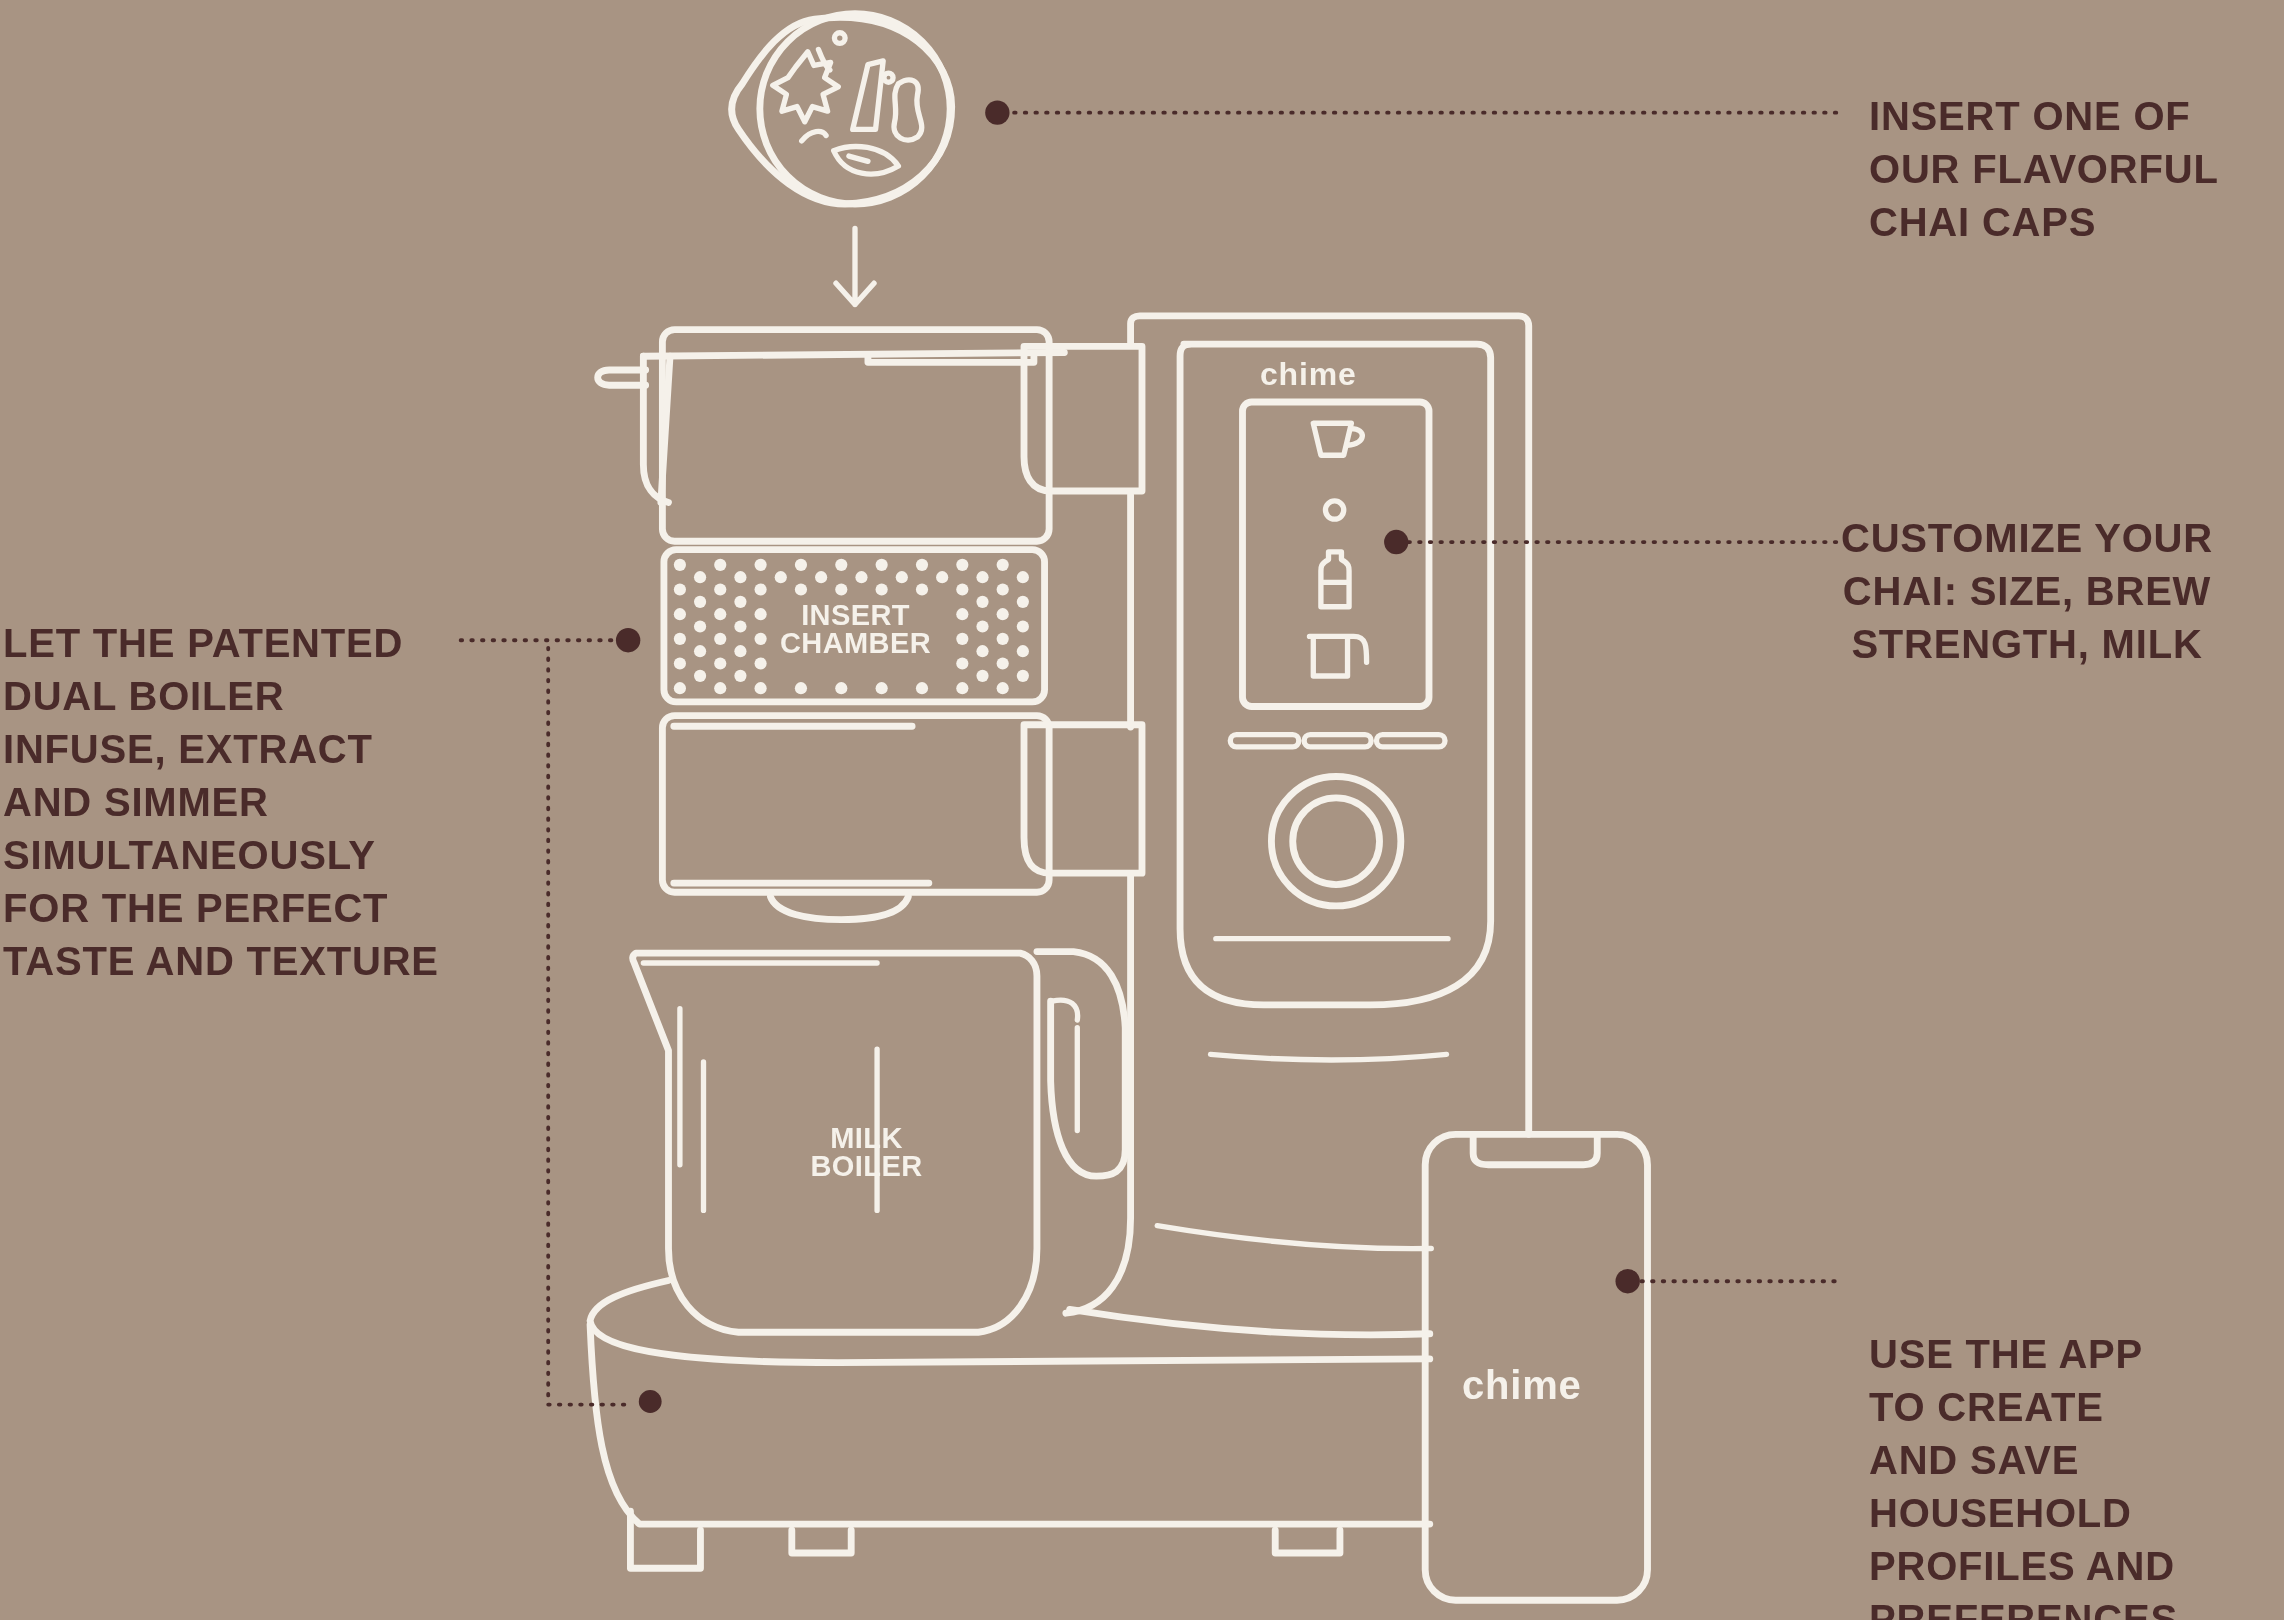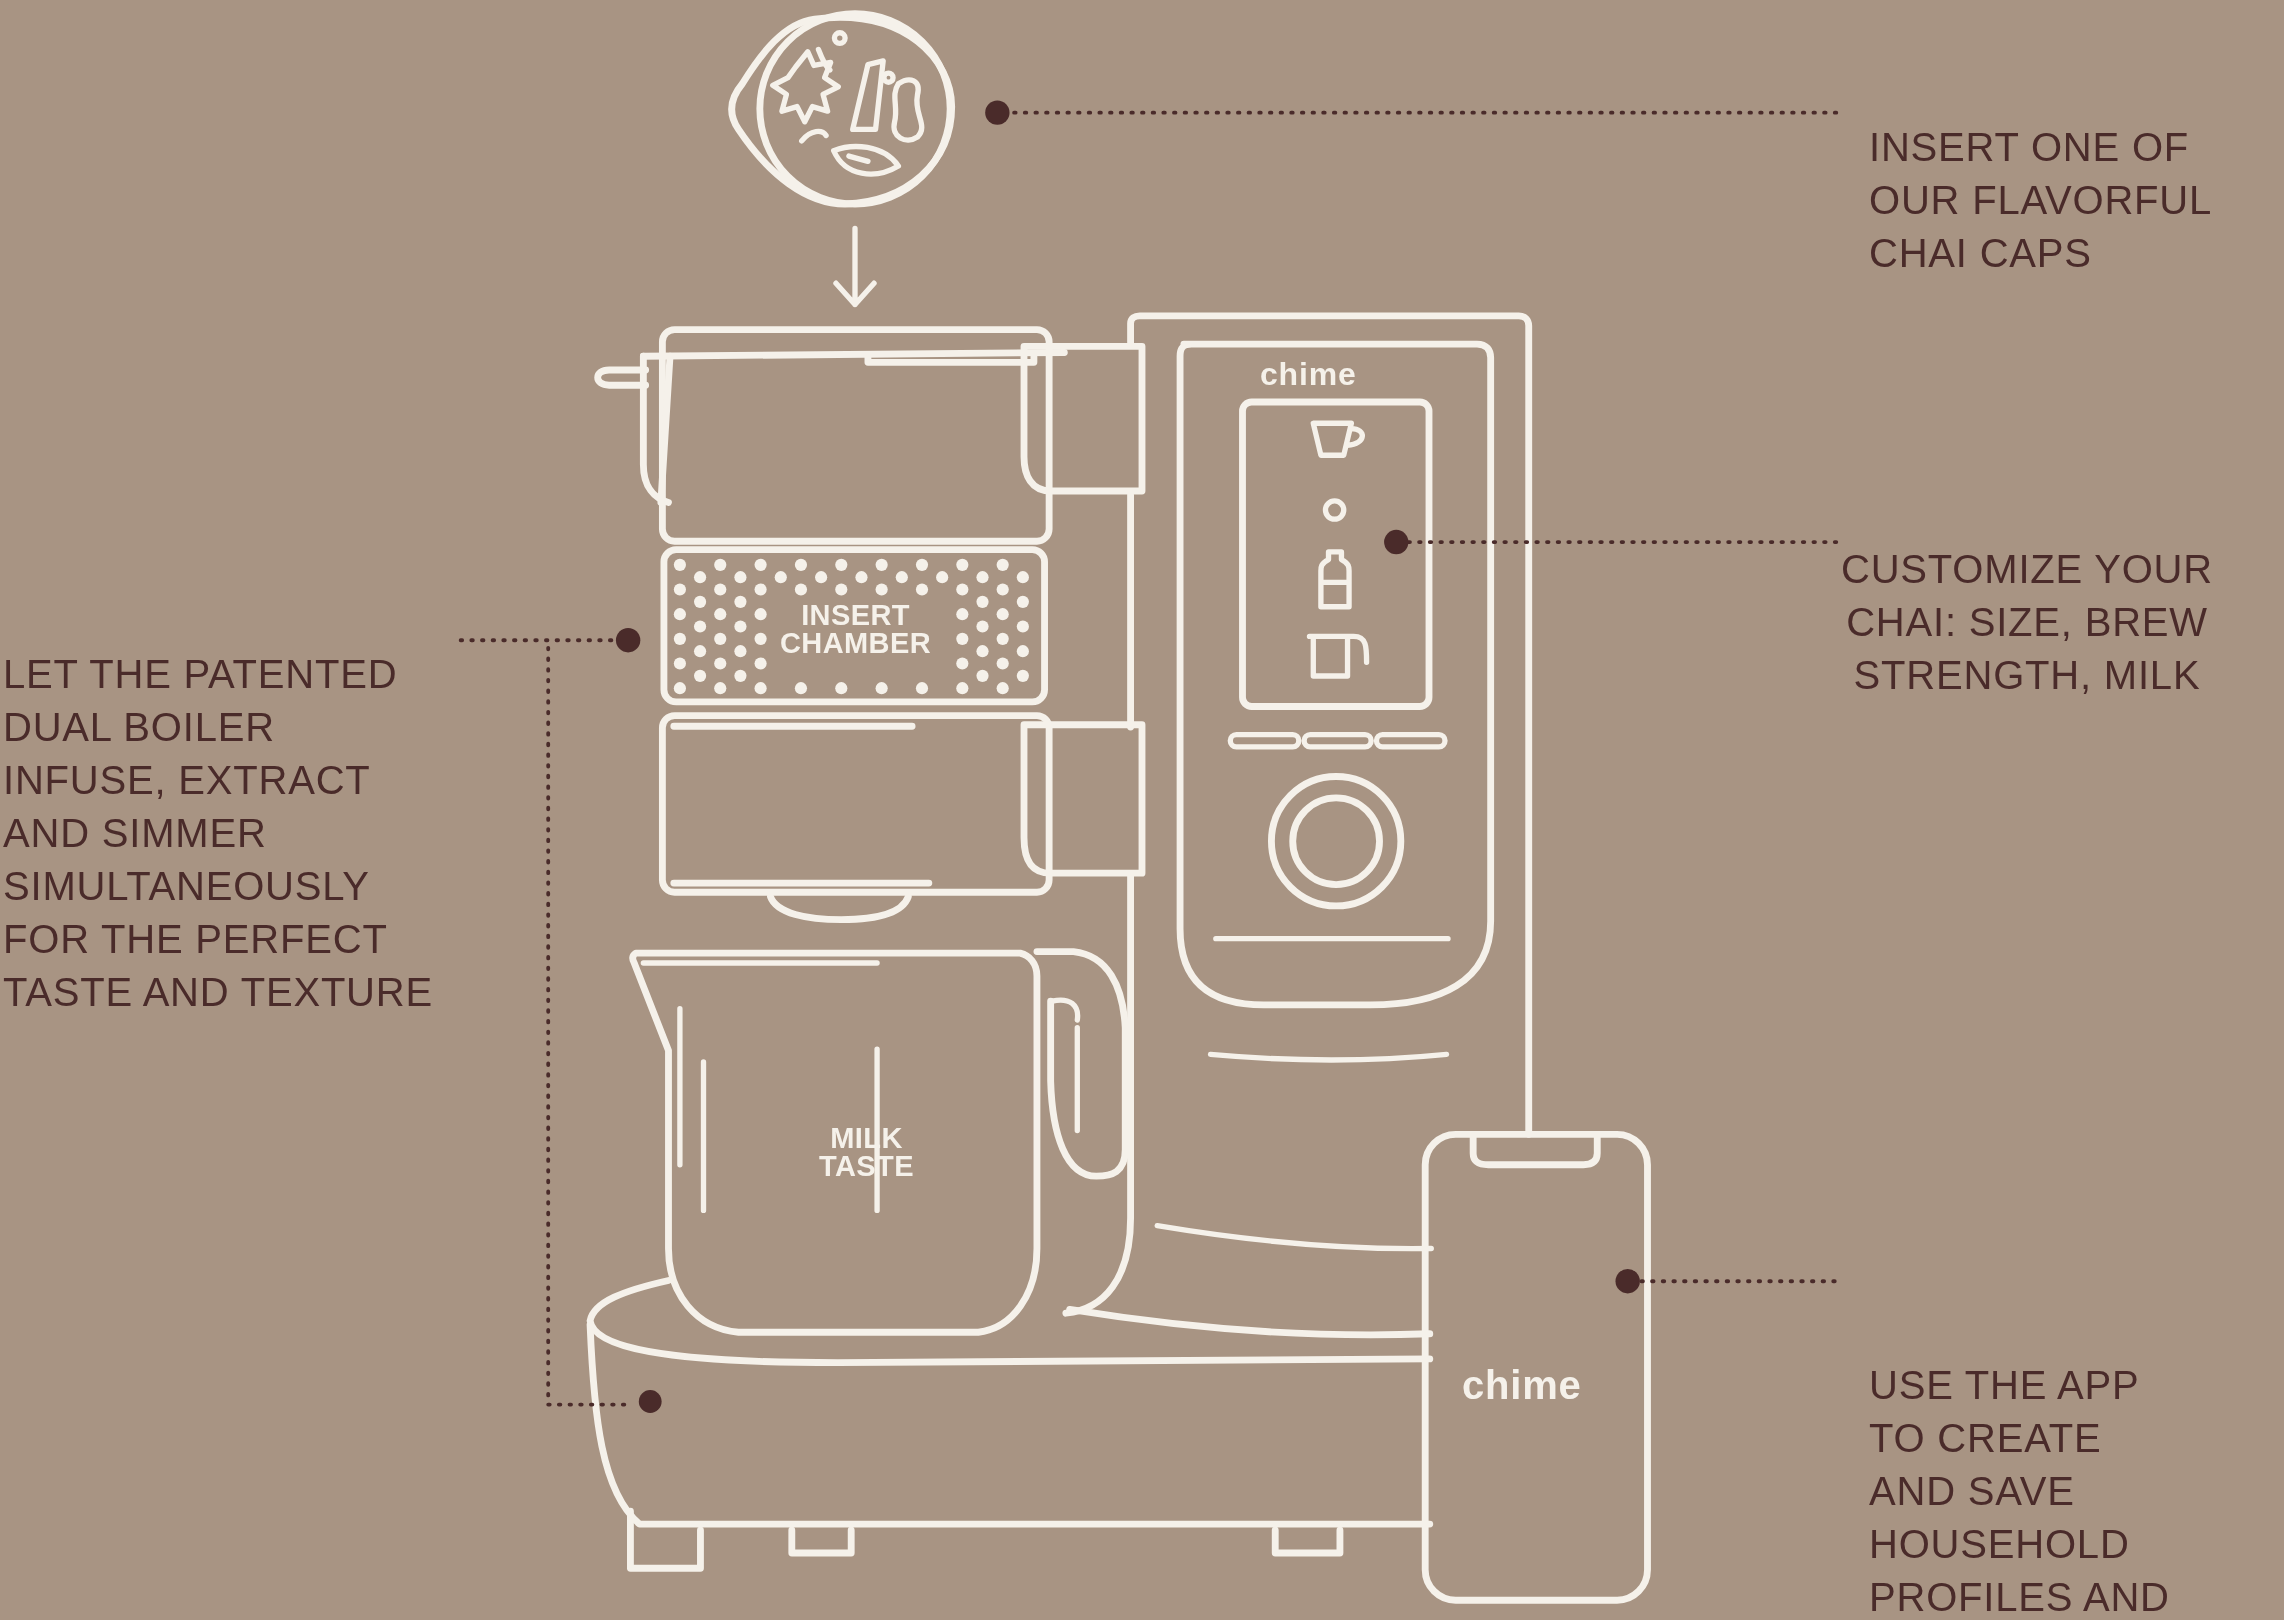--- a/index.html
+++ b/index.html
@@ -8,23 +8,23 @@
     background: #a89483; position: relative;
     font-family: "Liberation Sans", "DejaVu Sans", sans-serif;
   }
   #art { position: absolute; left: 0; top: 0; width: 2284px; height: 1620px; }
   .ln { fill: none; stroke: #f5f1ea; stroke-width: 9; stroke-linecap: round; stroke-linejoin: round; }
   .ln-thin { fill: none; stroke: #f5f1ea; stroke-width: 7; stroke-linecap: round; stroke-linejoin: round; }
   .dot-fill { fill: #f5f1ea; }
   .pin { fill: #4a2b2a; }
   .leader { fill: none; stroke: #4a2b2a; stroke-width: 5; stroke-dasharray: 2 12; stroke-linecap: round; }
   .callout {
-    position: absolute; color: #4a2b2a; font-weight: 400;
+    position: absolute; color: #4a2b2a; font-weight: 700;
     font-size: 40px; line-height: 53px; letter-spacing: 0.8px;
-    text-transform: uppercase; white-space: pre-line; margin-top: 31px;
+    text-transform: uppercase; white-space: pre-line;
   }
   .part-label {
     position: absolute; color: #f5f1ea; font-weight: 700;
     font-size: 29px; line-height: 28px; text-align: center; letter-spacing: 0.4px;
     white-space: pre-line;
   }
   .brand {
     position: absolute; color: #f5f1ea; font-weight: 700;
     letter-spacing: 0.8px; 
   }
@@ -206,21 +206,21 @@
     <circle class="pin" cx="825" cy="841" r="16"></circle>
     <circle class="pin" cx="854" cy="1841" r="15"></circle>
     <path class="leader" d="M2156 1683 L2422 1683"></path>
     <circle class="pin" cx="2138" cy="1683" r="16"></circle>
   </g>
 </svg>
 
 <div class="part-label" style="left:764px; top:601px; width:183px;">INSERT
 CHAMBER</div>
 <div class="part-label" style="left:775px; top:1124px; width:183px;">MILK
-TASTE</div>
+BOILER</div>
 <div class="brand" style="left:1260px; top:356px; width:152px; font-size:32px;">chime</div>
 <div class="brand" style="left:1462px; top:1363px; width:152px; font-size:40px;">chime</div>
 
 <div class="callout" style="left:1869px; top:90px;">INSERT ONE OF
 OUR FLAVORFUL
 CHAI CAPS</div>
 <div class="callout" style="left:1841px; top:512px;text-align:center;">CUSTOMIZE YOUR
 CHAI: SIZE, BREW
 STRENGTH, MILK</div>
 <div class="callout" style="left:3px; top:617px;">LET THE PATENTED

